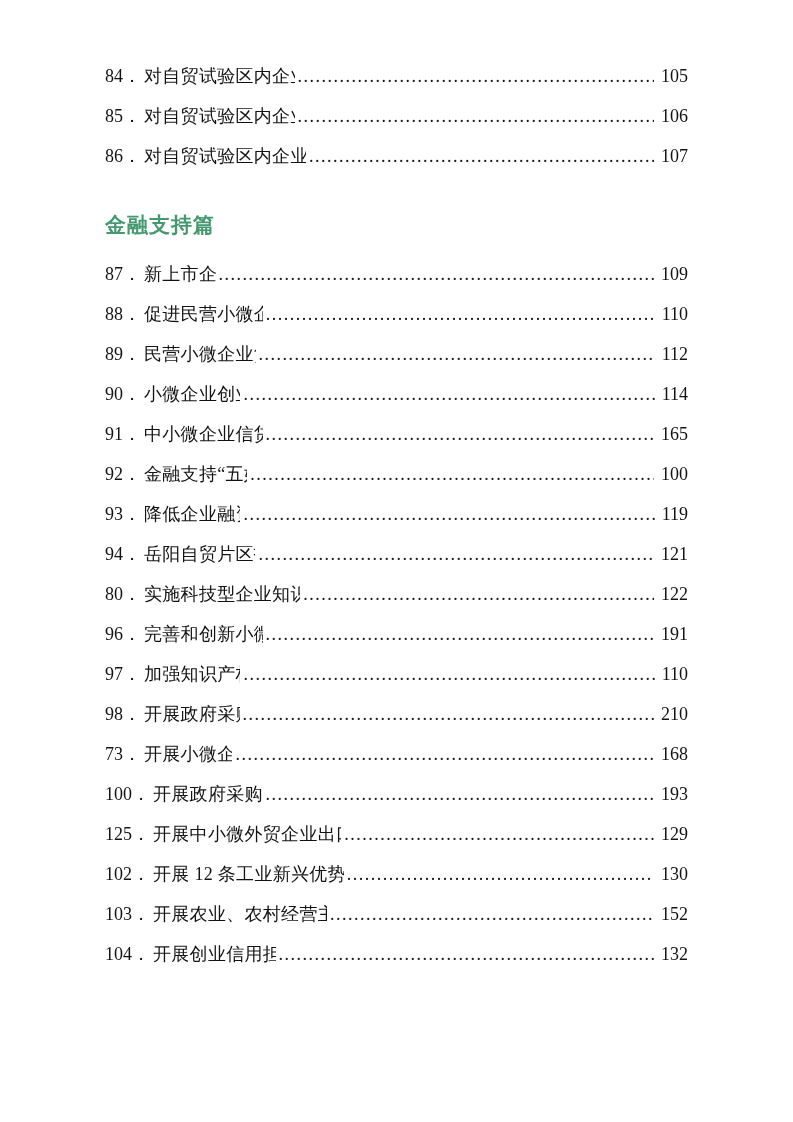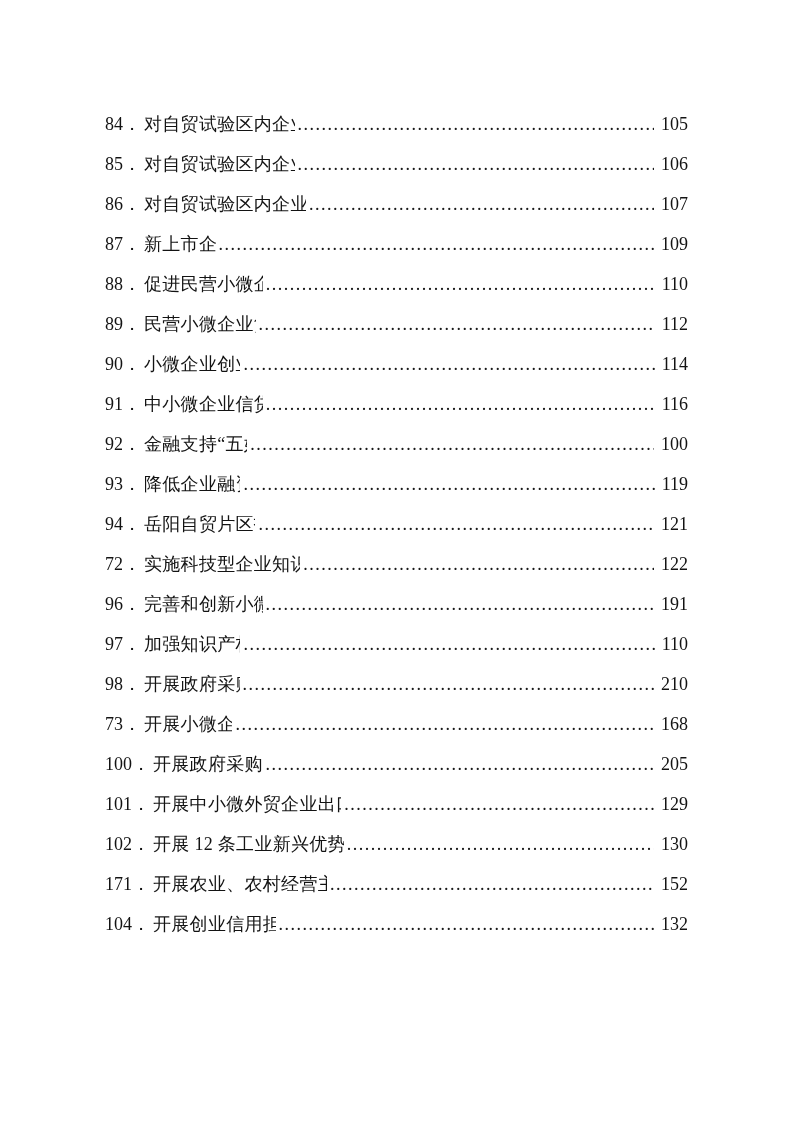--- a/index.html
+++ b/index.html
@@ -9,21 +9,21 @@
   }
   .page {
     position: relative;
     width: 793px;
     height: 1122px;
     background: #ffffff;
     overflow: hidden;
     font-family: "Liberation Serif", "DejaVu Serif", serif;
     color: #131313;
     box-sizing: border-box;
-    padding: 104px 105px 0 105px;
+    padding: 56px 105px 0 105px;
   }
   .toc-row {
     display: flex;
     align-items: baseline;
     line-height: 40px;
     height: 40px;
     font-size: 18px;
     white-space: nowrap;
   }
   .toc-num {
@@ -81,20 +81,21 @@
     </div>
     <div class="toc-row">
       <span class="toc-num">86．</span>
       <span class="toc-title">对自贸试验区内企业降低外贸融资成本的奖励</span>
       <span class="toc-leader"></span>
       <span class="toc-page">107</span>
     </div>
   </div>
 
   <div>
+    <div class="section-header">金融支持篇</div>
 
     <div class="toc-row">
       <span class="toc-num">87．</span>
       <span class="toc-title">新上市企业补助</span>
       <span class="toc-leader"></span>
       <span class="toc-page">109</span>
     </div>
     <div class="toc-row">
       <span class="toc-num">88．</span>
       <span class="toc-title">促进民营小微企业信贷便利化</span>
@@ -110,42 +111,42 @@
     <div class="toc-row">
       <span class="toc-num">90．</span>
       <span class="toc-title">小微企业创业担保贷款</span>
       <span class="toc-leader"></span>
       <span class="toc-page">114</span>
     </div>
     <div class="toc-row">
       <span class="toc-num">91．</span>
       <span class="toc-title">中小微企业信贷融资担保增信</span>
       <span class="toc-leader"></span>
-      <span class="toc-page">116</span>
+      <span class="toc-page">165</span>
     </div>
     <div class="toc-row">
       <span class="toc-num">92．</span>
       <span class="toc-title">金融支持“五好”园区建设</span>
       <span class="toc-leader"></span>
       <span class="toc-page">100</span>
     </div>
     <div class="toc-row">
       <span class="toc-num">93．</span>
       <span class="toc-title">降低企业融资担保成本</span>
       <span class="toc-leader"></span>
       <span class="toc-page">119</span>
     </div>
     <div class="toc-row">
       <span class="toc-num">94．</span>
       <span class="toc-title">岳阳自贸片区投贷联动机制</span>
       <span class="toc-leader"></span>
       <span class="toc-page">121</span>
     </div>
     <div class="toc-row">
-      <span class="toc-num">72．</span>
+      <span class="toc-num">80．</span>
       <span class="toc-title">实施科技型企业知识价值信用贷款风险补偿</span>
       <span class="toc-leader"></span>
       <span class="toc-page">122</span>
     </div>
     <div class="toc-row">
       <span class="toc-num">96．</span>
       <span class="toc-title">完善和创新小微企业贷款服务</span>
       <span class="toc-leader"></span>
       <span class="toc-page">191</span>
     </div>
@@ -164,36 +165,36 @@
     <div class="toc-row">
       <span class="toc-num">73．</span>
       <span class="toc-title">开展小微企业信税担</span>
       <span class="toc-leader"></span>
       <span class="toc-page">168</span>
     </div>
     <div class="toc-row">
       <span class="toc-num">100．</span>
       <span class="toc-title">开展政府采购中标企业担保</span>
       <span class="toc-leader"></span>
-      <span class="toc-page">205</span>
-    </div>
-    <div class="toc-row">
-      <span class="toc-num">101．</span>
+      <span class="toc-page">193</span>
+    </div>
+    <div class="toc-row">
+      <span class="toc-num">125．</span>
       <span class="toc-title">开展中小微外贸企业出口无资产抵押担保融资（“外贸担”）</span>
       <span class="toc-leader"></span>
       <span class="toc-page">129</span>
     </div>
     <div class="toc-row">
       <span class="toc-num">102．</span>
       <span class="toc-title">开展 12 条工业新兴优势产业链企业信用担保（“产业链担”）</span>
       <span class="toc-leader"></span>
       <span class="toc-page">130</span>
     </div>
     <div class="toc-row">
-      <span class="toc-num">171．</span>
+      <span class="toc-num">103．</span>
       <span class="toc-title">开展农业、农村经营主体信用担保（“洞庭鱼米担”）</span>
       <span class="toc-leader"></span>
       <span class="toc-page">152</span>
     </div>
     <div class="toc-row">
       <span class="toc-num">104．</span>
       <span class="toc-title">开展创业信用担保（“创业担”）</span>
       <span class="toc-leader"></span>
       <span class="toc-page">132</span>
     </div>

